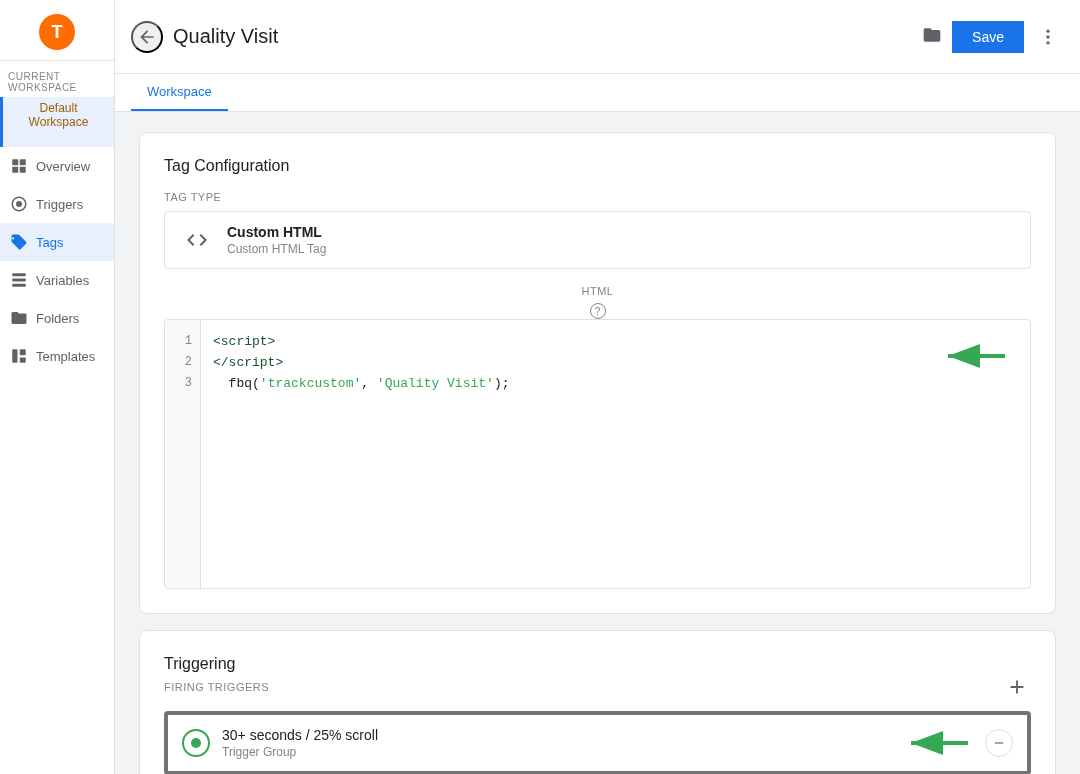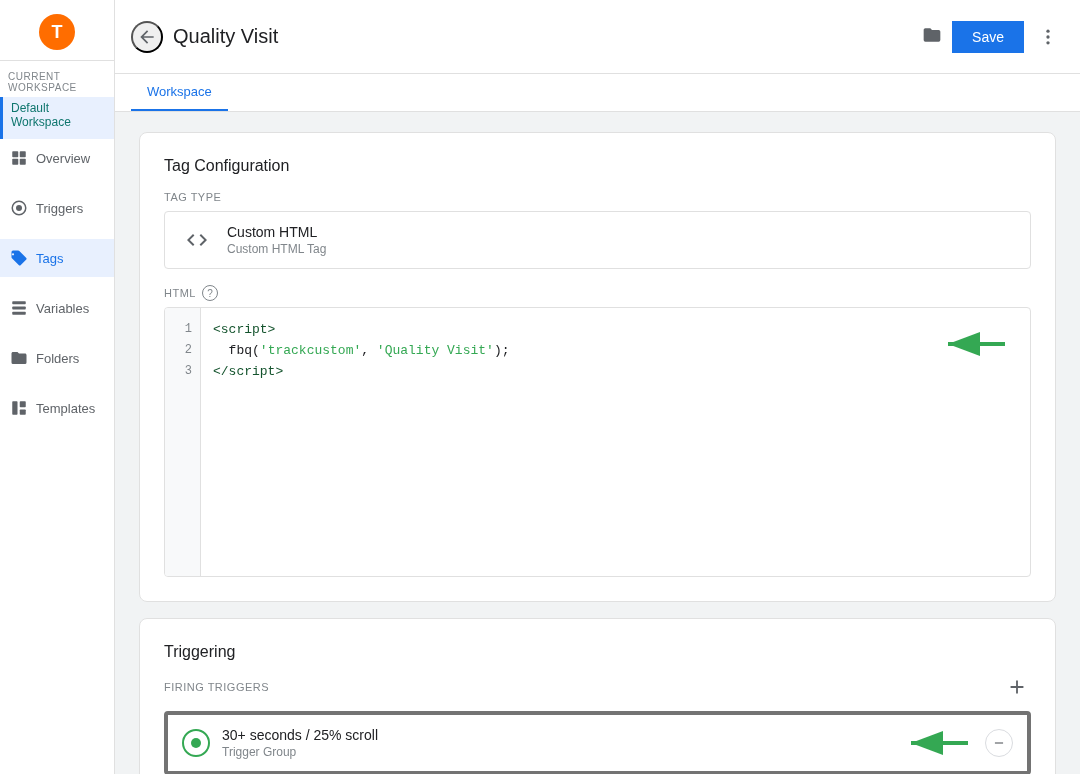--- a/index.html
+++ b/index.html
@@ -35,33 +35,32 @@
       width: 100%;
       padding: 10px 8px 4px;
       font-size: 10px;
       color: #80868b;
       text-transform: uppercase;
       letter-spacing: 0.5px;
       text-align: left;
     }
     .sidebar-ws-name {
       width: 100%;
-      padding: 4px 8px 10px;
+      padding: 4px 8px 18px;
       font-size: 12px;
-      color: #0f766e;
-      text-align: left;
+      color: #a16207;
+      text-align: center;
       background: #e8f0fe;
       border-left: 3px solid #1a73e8;
     }
     .sidebar-nav {
       width: 100%;
       flex: 1;
       display: flex;
       flex-direction: column;
-      gap: 12px;
     }
     .sidebar-item {
       display: flex;
       flex-direction: row;
       align-items: center;
       padding: 10px 10px;
       cursor: pointer;
       font-size: 13px;
       color: #5f6368;
       gap: 8px;
@@ -197,34 +196,34 @@
     .tag-type-icon {
       width: 32px; height: 32px;
       display: flex; align-items: center; justify-content: center;
       color: #5f6368;
       font-size: 18px;
     }
     .tag-type-info { flex: 1; }
     .tag-type-name {
       font-size: 14px;
       color: #202124;
-      font-weight: 400;
+      font-weight: 700;
     }
     .tag-type-sub {
       font-size: 12px;
       color: #80868b;
       margin-top: 2px;
     }
 
     
     .html-label-row {
       display: flex;
       align-items: center;
       gap: 6px;
-      margin-bottom: 6px;
+      flex-direction: column;
     }
     .html-label {
       font-size: 11px;
       color: #80868b;
       text-transform: uppercase;
       letter-spacing: 0.5px;
     }
     .help-icon {
       width: 16px; height: 16px;
       border: 1px solid #80868b;
@@ -270,21 +269,20 @@
       white-space: pre;
     }
     .code-tag { color: #14532d; }
     .code-string { color: #34a853; }
 
     
     .triggering-header {
       display: flex;
       align-items: center;
       justify-content: space-between;
-      margin-bottom: 12px;
       text-align: center;
     }
     .add-trigger-btn {
       width: 28px; height: 28px;
       border: none; background: none;
       cursor: pointer;
       display: flex; align-items: center; justify-content: center;
       color: #5f6368;
       font-size: 22px;
     }
@@ -475,22 +473,22 @@
       </div>
 
       <div class="code-editor">
         <div class="line-numbers">
           <span class="line-num">1</span>
           <span class="line-num">2</span>
           <span class="line-num">3</span>
         </div>
         <div class="code-content" style="position:relative;">
           <div class="code-line"><span class="code-tag">&lt;script&gt;</span></div>
+          <div class="code-line"><span class="code-tag">&lt;/script&gt;</span></div>
           <div class="code-line">  <span style="color:#202124;">fbq(</span><span class="code-string">'trackcustom'</span><span style="color:#202124;">, </span><span class="code-string">'Quality Visit'</span><span style="color:#202124;">);</span></div>
-          <div class="code-line"><span class="code-tag">&lt;/script&gt;</span></div>
 
           <svg style="position:absolute; top:22px; right:20px;" width="70" height="28" viewBox="0 0 70 28">
             <defs>
               <marker id="arrowhead" markerWidth="8" markerHeight="6" refX="8" refY="3" orient="auto">
                 <polygon points="0 0, 8 3, 0 6" fill="#34a853"></polygon>
               </marker>
             </defs>
             <line x1="65" y1="14" x2="8" y2="14" stroke="#34a853" stroke-width="4" marker-end="url(#arrowhead)"></line>
           </svg>
         </div>

